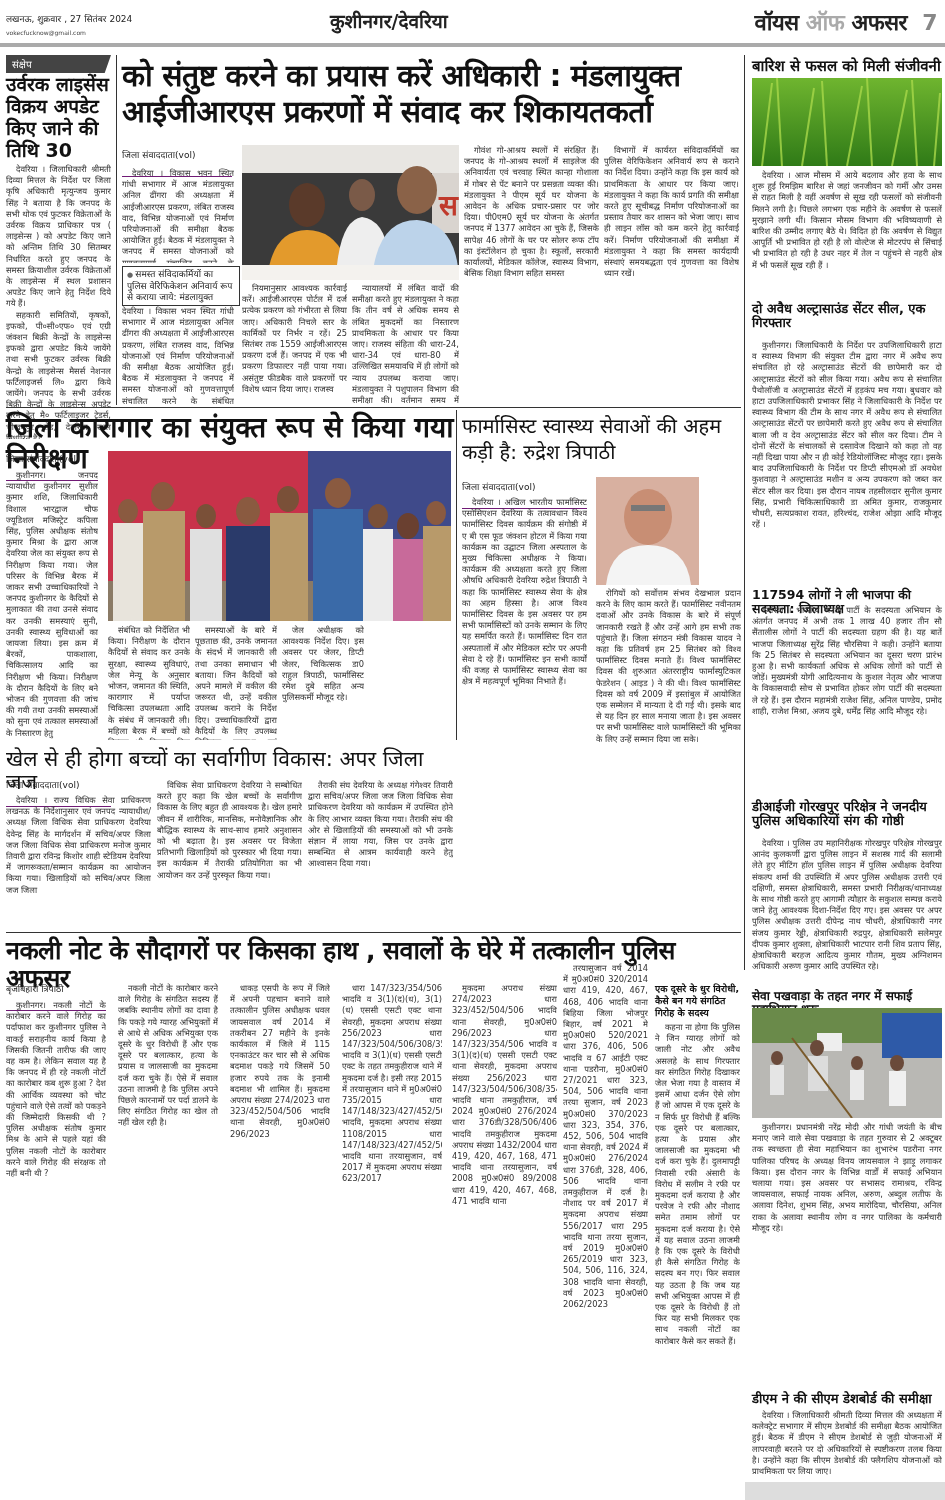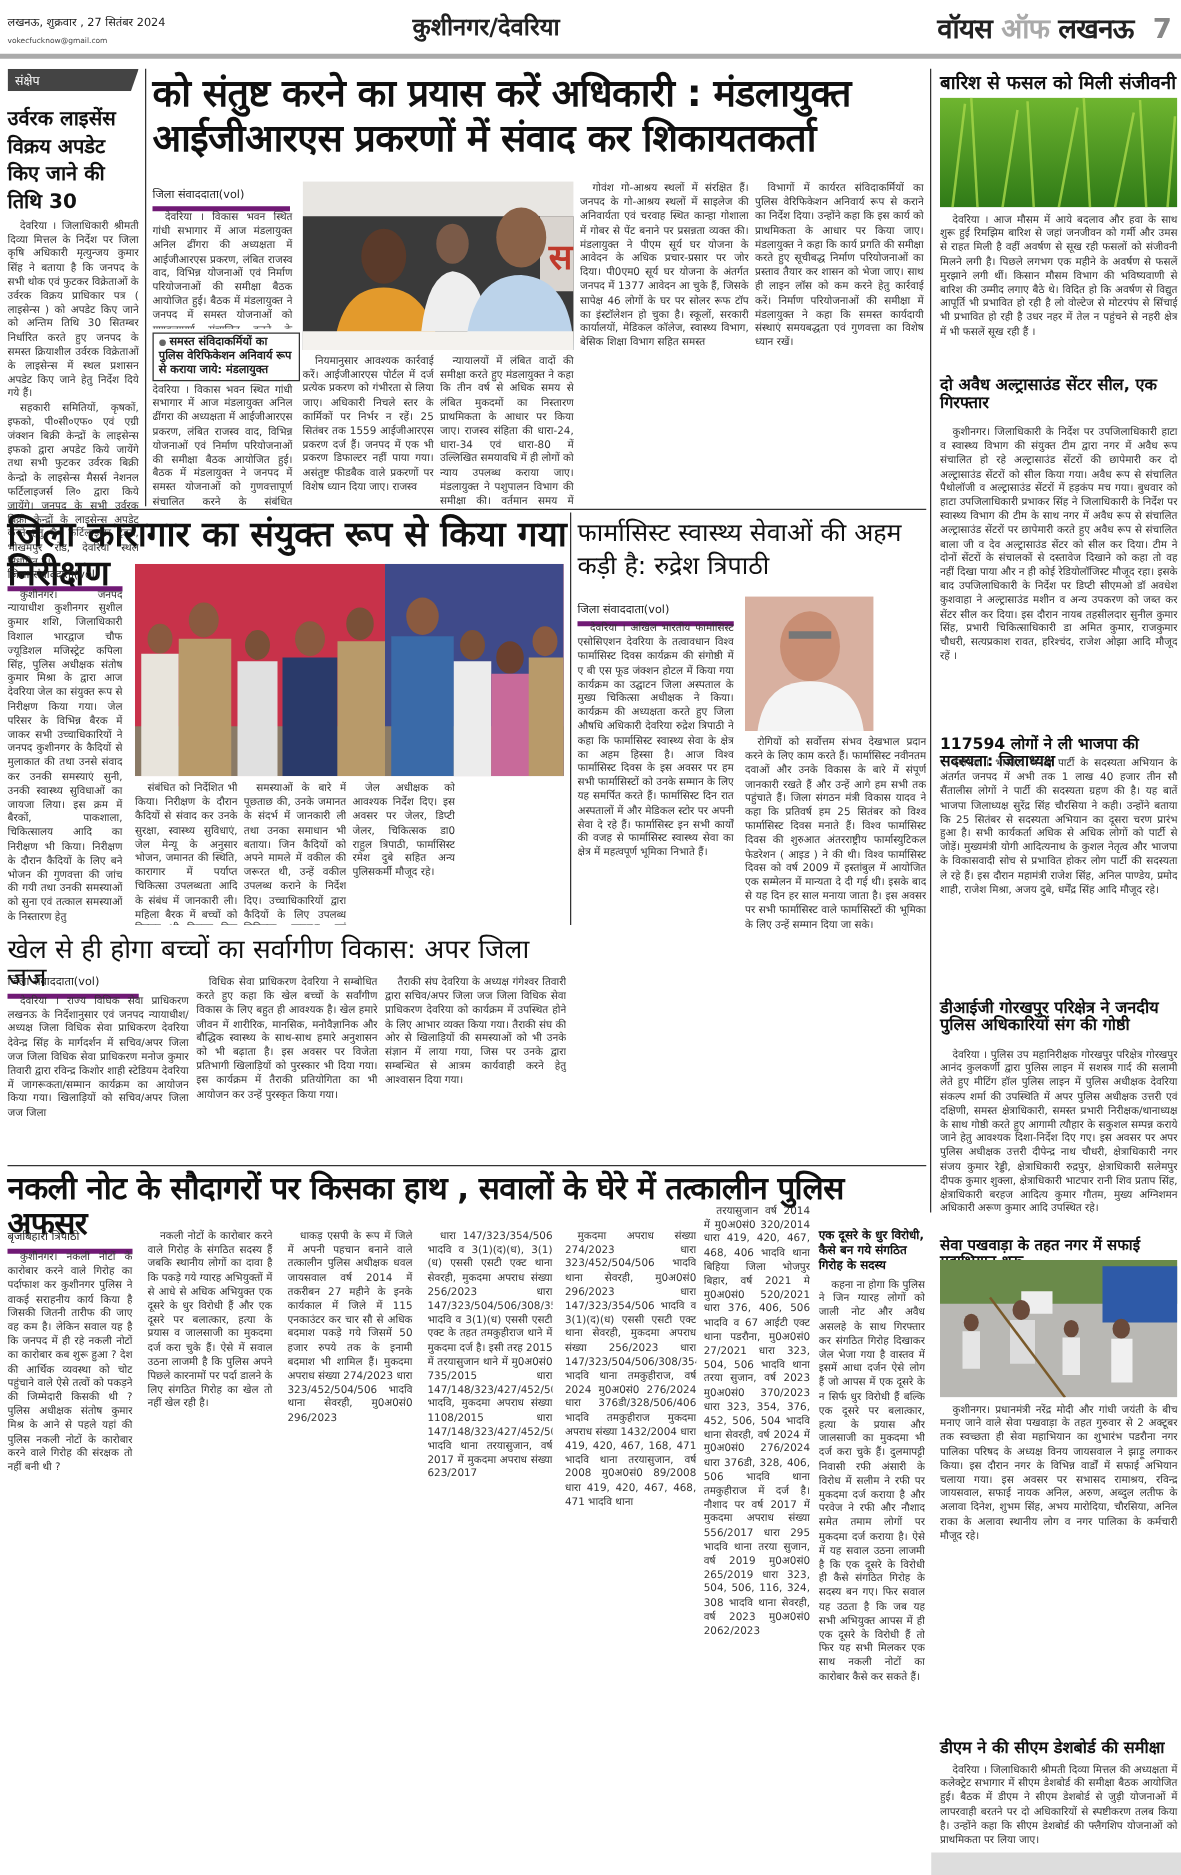--- a/index.html
+++ b/index.html
@@ -9,47 +9,47 @@
 .mast-left .email{font-size:6px;color:#444}
 .mast-center{left:330px;top:8px;font-size:19px;font-weight:bold}
 .mast-right{right:8px;top:6px;font-size:22px;font-weight:bold;letter-spacing:-0.5px}
 .mast-right .o{color:#aaa}
 .mast-right .pg{color:#888;margin-left:8px}
 .rule{left:0;top:43px;width:945px;height:4px;background:#aaa}
 .vline{width:1px;background:#333}
 .hline{height:1px;background:#333}
 .kicker{background:#444;color:#fff;font-size:10px;padding:2px 6px;width:105px;clip-path:polygon(0 0,100% 0,94% 100%,0 100%)}
 .hl{font-weight:bold;line-height:1.1;color:#111}
-.byline{font-size:9px;border-bottom:4px solid #701a75;padding-bottom:4px}
+.byline{font-size:9px;border-bottom:1px solid #701a75;padding-bottom:15px}
 .body{font-size:8.3px;line-height:11.2px;color:#333;text-align:justify;overflow:hidden}
 .body p{text-indent:10px}
 .photo{overflow:hidden}
-.callout{border:1px solid #333;font-size:9px;font-weight:bold;padding:2px 4px;line-height:11px;background:#fff}
+.callout{border:1px solid #333;font-size:9px;font-weight:normal;padding:2px 4px;line-height:11px;background:#fff}
 .callout:before{content:"● ";font-size:7px;color:#666}
 .bottom-bar{left:745px;top:1482px;width:200px;height:18px;background:#ddd}
 </style>
 </head>
 <body>
 
 <div class="abs mast-left">
   <div>लखनऊ, शुक्रवार , 27 सितंबर 2024</div>
   <div class="email">vokecfucknow@gmail.com</div>
 </div>
 <div class="abs mast-center">कुशीनगर/देवरिया</div>
 <div class="abs mast-right">
   <span>वॉयस</span>
   <span class="o">ऑफ</span>
-  <span>लखनऊ</span>
+  <span>अफसर</span>
   <span class="pg">7</span>
 </div>
 <div class="abs rule"></div>
 
 <div class="abs" style="left:6px;top:55px;width:105px">
   <div class="kicker">संक्षेप</div>
-  <div class="hl" style="font-size:16px;margin-top:11px;line-height:22px">उर्वरक लाइसेंस विक्रय अपडेट किए जाने की तिथि 30</div>
+  <div class="hl" style="font-size:19px;margin-top:0;line-height:22px">उर्वरक लाइसेंस विक्रय अपडेट किए जाने की तिथि 30</div>
   <div class="body" style="margin-top:3px;height:275px">
     <p>देवरिया । जिलाधिकारी श्रीमती दिव्या मित्तल के निर्देश पर जिला कृषि अधिकारी मृत्युन्जय कुमार सिंह ने बताया है कि जनपद के सभी थोक एवं फुटकर विक्रेताओं के उर्वरक विक्रय प्राधिकार पत्र ( लाइसेन्स ) को अपडेट किए जाने को अन्तिम तिथि 30 सितम्बर निर्धारित करते हुए जनपद के समस्त क्रियाशील उर्वरक विक्रेताओं के लाइसेन्स में स्थल प्रशासन अपडेट किए जाने हेतु निर्देश दिये गये हैं।</p>
     <p>सहकारी समितियों, कृषकों, इफको, पी०सी०एफ० एवं एग्री जंक्शन बिक्री केन्द्रों के लाइसेन्स इफको द्वारा अपडेट किये जायेंगे तथा सभी फुटकर उर्वरक बिक्री केन्द्रो के लाइसेन्स मैसर्स नेशनल फर्टिलाइजर्स लि० द्वारा किये जायेंगे। जनपद के सभी उर्वरक बिक्री केन्द्रों के लाइसेन्स अपडेट करने हेतु मै० फर्टिलाइजर ट्रेडर्स, भीखमपुर रोड, देवरिया स्थल निर्धारित है।</p>
   </div>
 </div>
 <div class="abs vline" style="left:116px;top:55px;height:350px"></div>
 
 <div class="abs hl" style="left:122px;top:58px;width:620px;font-size:30px;line-height:36px;letter-spacing:-0.5px">
   <div>को संतुष्ट करने का प्रयास करें अधिकारी : मंडलायुक्त</div>
   <div>आईजीआरएस प्रकरणों में संवाद कर शिकायतकर्ता</div>

